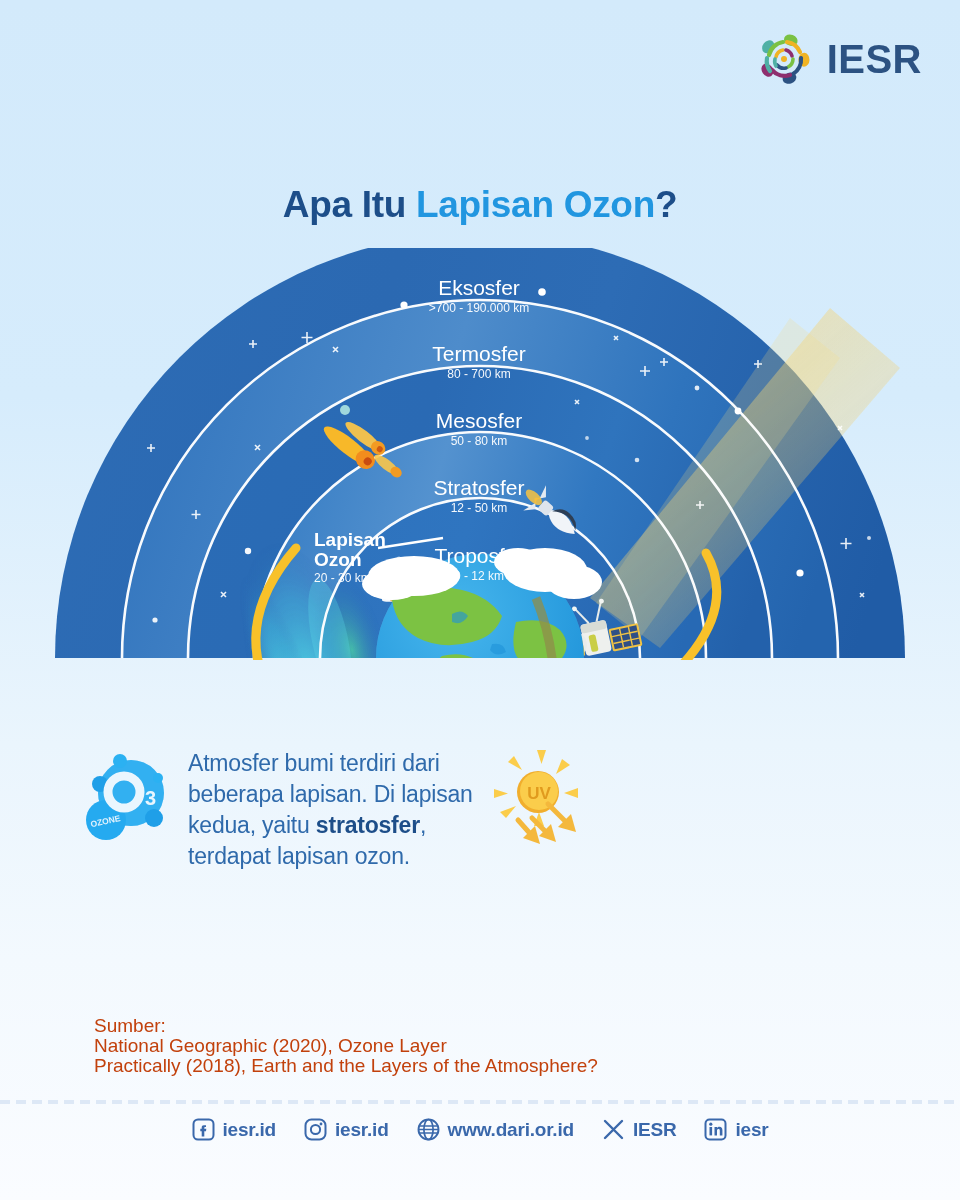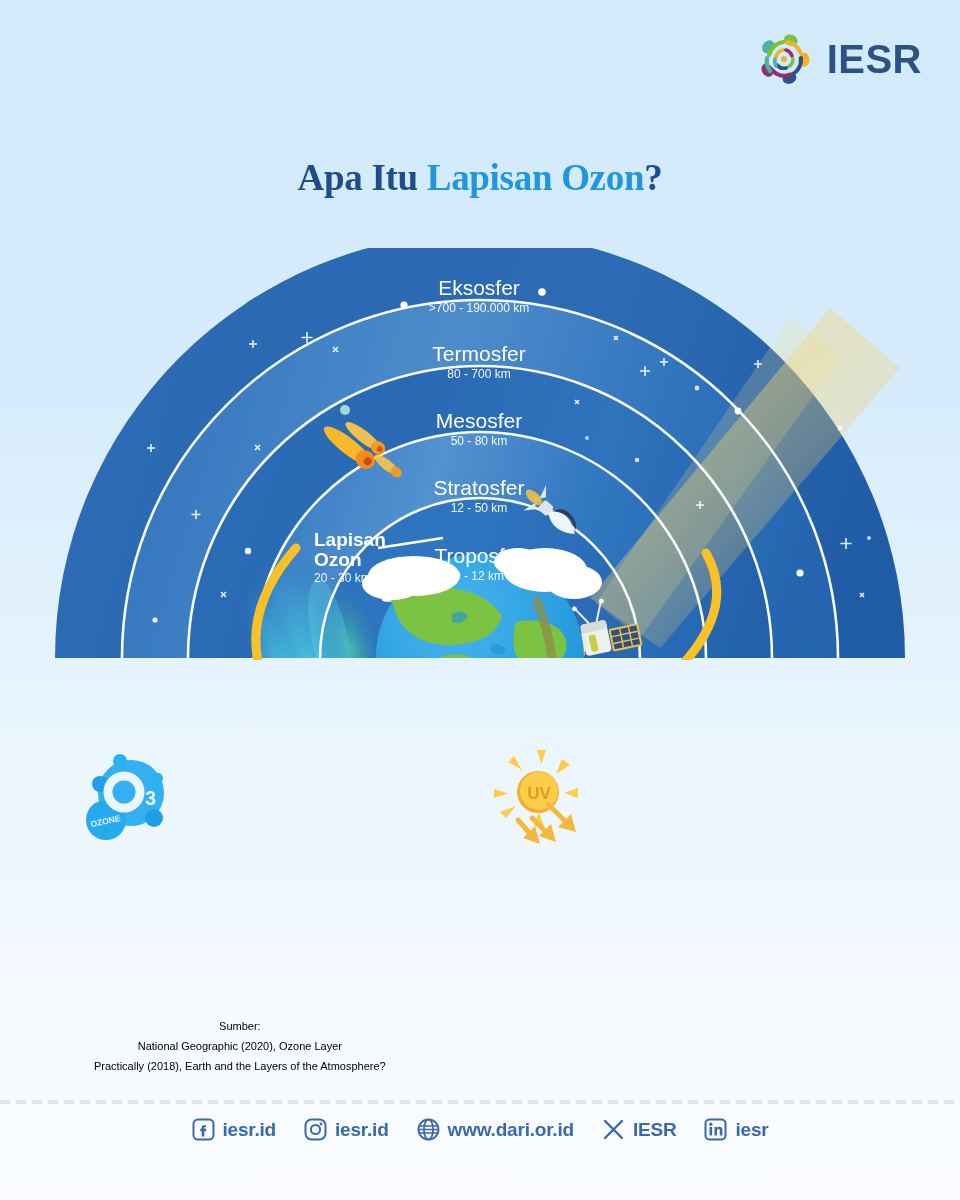--- a/index.html
+++ b/index.html
@@ -9,41 +9,41 @@
     background:linear-gradient(180deg,#d3eafb 0%,#d6ecfc 33%,#eaf5fd 62%,#f3f9fe 80%,#fafcff 100%);
     position:relative; overflow:hidden;
   }
 
   
   #header { position:absolute; top:28px; right:38px; display:flex; align-items:center; gap:12px; }
   #logo-mark { width:62px; height:62px; position:relative; }
   #logo-text { font-size:40px; font-weight:bold; color:#2c5282; letter-spacing:0.5px; }
 
   
-  #title { position:absolute; top:156px; width:100%; text-align:center;
-           font-size:37px; font-weight:bold; letter-spacing:-.3px;font-family:Liberation Serif, serif; }
+  #title { position:absolute; top:184px; width:100%; text-align:center;
+           font-size:37px; font-weight:bold; letter-spacing:-.3px; }
   .t-dark { color:#1d4e89; }
   .t-light { color:#2196e0; }
 
   
   #scene { position:absolute; left:0; top:248px; width:770px; height:412px; }
   #scene svg { display:block; }
 
   
   .block { position:absolute; display:flex; gap:14px; }
   #block-left  { left:74px;  top:748px; width:400px; }
   #block-right { left:492px; top:748px; width:430px; }
   .block-icon { flex:0 0 auto; width:100px; height:100px; }
   .block-text { font-size:23px; line-height:31px; color:#2f6aab; letter-spacing:-.2px; }
   .block-text b { color:#1d4e89; font-weight:bold; }
   #block-right .block-text { color:#2f6aab; }
 
   
-  #source { position:absolute; left:94px; top:1016px; font-size:11px;
-            line-height:20px; color:#000000;text-align:center; }
+  #source { position:absolute; left:94px; top:1016px; font-size:19px;
+            line-height:20px; color:#c2410c; }
 
   
   #divider { position:absolute; left:0; top:1100px; width:960px; height:4px;
              background-image:linear-gradient(90deg,#dde8f6 60%, transparent 0);
              background-size:16px 4px; }
   #footer { position:absolute; left:0; top:1118px; width:960px;
             display:flex; justify-content:center; align-items:center; gap:28px; }
   .social { display:flex; align-items:center; gap:8px; }
   .social-label { font-size:19px; font-weight:bold; color:#3a68ab; letter-spacing:-.2px; }
   .social-ico { width:23px; height:23px; flex:0 0 auto; }
@@ -359,20 +359,23 @@
       <circle cx="32" cy="72" r="20" fill="#25aaf0"></circle>
       <circle cx="26" cy="36" r="8" fill="#1f9fe8"></circle>
       <circle cx="84" cy="30" r="5" fill="#2bb1f2"></circle>
       <circle cx="80" cy="70" r="9" fill="#1f9fe8"></circle>
       <circle cx="46" cy="13" r="7" fill="#2bb1f2"></circle>
       <circle cx="50" cy="44" r="16" fill="none" stroke="#eaf6fe" stroke-width="9"></circle>
       <text x="71" y="57" font-size="20" font-weight="bold" fill="#eaf6fe" font-family="Liberation Sans, sans-serif">3</text>
       <text x="32" y="76" font-size="8.5" font-weight="bold" fill="#dff1fd" text-anchor="middle" font-family="Liberation Sans, sans-serif" transform="rotate(-12 32 76)">OZONE</text>
     </svg>
   </div>
+  <div class="block-text">
+    <span>Atmosfer bumi terdiri dari beberapa lapisan. Di lapisan kedua, yaitu </span><b>stratosfer</b><span>, terdapat lapisan ozon.</span>
+  </div>
 </div>
 
 <div class="block" id="block-right">
   <div class="block-icon">
     <svg width="100" height="100" viewBox="0 0 100 100">
       <g fill="#fbcd4b">
         <polygon points="45,2 54,2 49.5,16"></polygon>
         <polygon points="2,41 2,50 16,45.5"></polygon>
         <polygon points="16,14 22,8 30,22"></polygon>
         <polygon points="70,11 78,17 64,26"></polygon>

